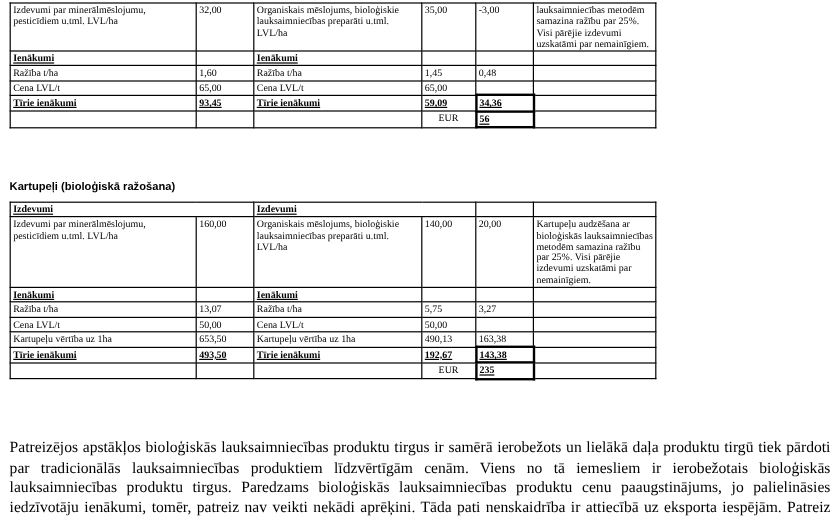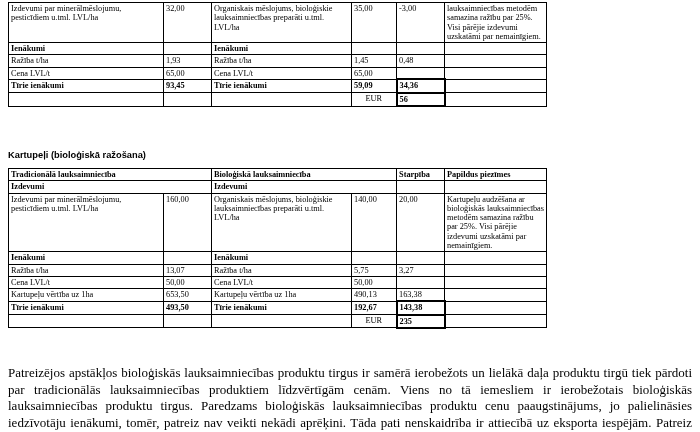--- a/index.html
+++ b/index.html
@@ -34,20 +34,21 @@
     padding: 1px 2px;
     line-height: 1.12;
     font-size: 8.3px;
   }
   td.num {
     text-align: left;
     padding-right: 3px;
   }
   td.bold, .bold {
     font-weight: bold;
+    text-decoration: underline;
   }
   td.noborder {
     border: none;
   }
   td.nb-top {
     border-top: none;
   }
   td.nb-bottom {
     border-bottom: none;
   }
@@ -117,21 +118,21 @@
       <tr>
         <td class="bold">Ienākumi</td>
         <td class="num"></td>
         <td class="bold">Ienākumi</td>
         <td class="num"></td>
         <td class="num"></td>
         <td class="noborder"></td>
       </tr>
       <tr>
         <td>Ražība t/ha</td>
-        <td class="num">1,93</td>
+        <td class="num">1,60</td>
         <td>Ražība t/ha</td>
         <td class="num">1,45</td>
         <td class="num">0,48</td>
         <td class="noborder"></td>
       </tr>
       <tr>
         <td>Cena LVL/t</td>
         <td class="num">65,00</td>
         <td>Cena LVL/t</td>
         <td class="num">65,00</td>
@@ -162,26 +163,20 @@
   <table class="doc" id="table-potato">
     <colgroup>
       <col style="width:155px">
       <col style="width:48px">
       <col style="width:140px">
       <col style="width:45px">
       <col style="width:48px">
       <col style="width:102px">
     </colgroup>
     <tbody>
-      <tr>
-        <td class="bold" colspan="2">Tradicionālā lauksaimniecība</td>
-        <td class="bold" colspan="2">Bioloģiskā lauksaimniecība</td>
-        <td class="bold">Starpība</td>
-        <td class="bold">Papildus piezīmes</td>
-      </tr>
       <tr>
         <td class="bold" colspan="2">Izdevumi</td>
         <td class="bold" colspan="2">Izdevumi</td>
         <td></td>
         <td class="nb-bottom" rowspan="1"></td>
       </tr>
       <tr>
         <td>Izdevumi par minerālmēslojumu, pesticīdiem u.tml. LVL/ha</td>
         <td class="num">160,00</td>
         <td>Organiskais mēslojums, bioloģiskie lauksaimniecības preparāti u.tml. LVL/ha</td>

